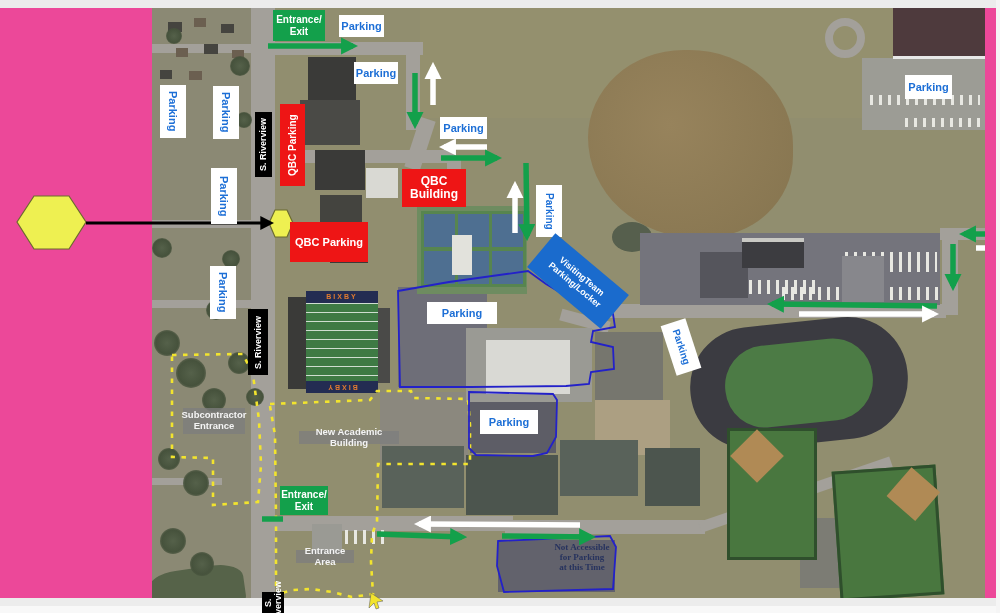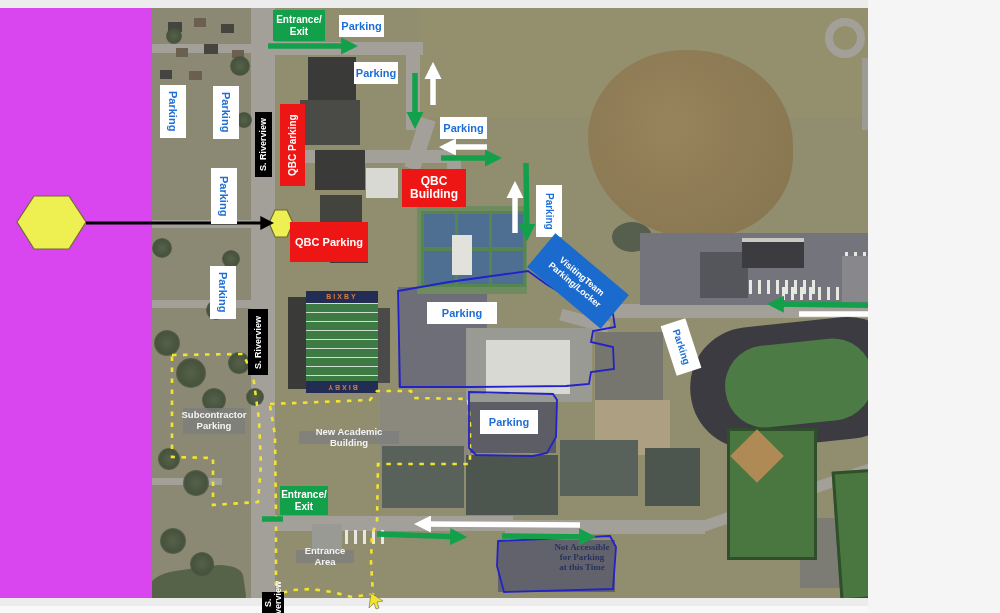--- a/index.html
+++ b/index.html
@@ -1,16 +1,16 @@
 <!DOCTYPE html>
 <html><head>
 <meta charset="utf-8">
 <style>
   html,body{margin:0;padding:0;background:#f5f5f5;font-family:"Liberation Sans",sans-serif;}
-  #page{position:relative;width:868px;height:613px;background:#d946ef;overflow:hidden;}
+  #page{position:relative;width:980px;height:613px;background:#ec4899;overflow:hidden;padding-left:16px;}
   .strip{position:absolute;left:0;width:1000px;background:#ececec;}
   #map-clip{position:absolute;left:152px;top:8px;width:833px;height:590px;overflow:hidden;}
   #scene{position:absolute;left:-152px;top:-8px;width:1000px;height:613px;background:transparent;}
   #scene div{position:absolute;}
   .map-base{left:152px;top:8px;width:833px;height:590px;background:#918e6f;}
   .res-area{left:152px;top:8px;width:104px;height:590px;background:#8b8974;}
   .dirt{left:588px;top:50px;width:205px;height:188px;background:radial-gradient(circle at 40% 40%,#97835c,#85744f);border-radius:48% 52% 45% 55%;}
   .top-grass{left:420px;top:8px;width:500px;height:110px;background:rgba(152,146,110,.55);}
   .pond{left:612px;top:222px;width:40px;height:30px;background:#565f4d;border-radius:50%;}
   .road{background:#a3a09a;}
@@ -228,21 +228,21 @@
       <div class="box b-red" style="left: 402px; top: 169px; width: 64px; height: 38px; font-size: 12px;">QBC
 Building</div>
       <div class="box b-white vert" style="left: 536px; top: 185px; width: 26px; height: 52px; font-size: 10px;">Parking</div>
       <div class="box b-blue" style="left: 530px; top: 259px; width: 96px; height: 44px; transform: rotate(40deg);">VisitingTeam
 Parking/Locker</div>
       <div class="box b-white" style="left: 427px; top: 302px; width: 70px; height: 22px;">Parking</div>
       <div class="box b-white" style="left: 480px; top: 410px; width: 58px; height: 24px;">Parking</div>
       <div class="box b-white" style="left: 655px; top: 334px; width: 52px; height: 26px; font-size: 10px; transform: rotate(72deg);">Parking</div>
       <div class="box b-white" style="left: 905px; top: 75px; width: 47px; height: 24px;">Parking</div>
       <div class="box b-gray" style="left: 183px; top: 408px; width: 62px; height: 26px;">Subcontractor
-Parking</div>
+Entrance</div>
       <div class="box b-gray" style="left: 299px; top: 431px; width: 100px; height: 13px;">New Academic Building</div>
       <div class="box b-gray" style="left: 296px; top: 550px; width: 58px; height: 13px;">Entrance Area</div>
       <div class="box b-green" style="left: 280px; top: 486px; width: 48px; height: 29px;">Entrance/
 Exit</div>
       <div class="box b-navy-text" style="left: 506px; top: 541px; width: 64px; height: 32px; margin-left: 44px;">Not Accessible
 for Parking
 at this Time</div>
     </div>
 
 </div>

